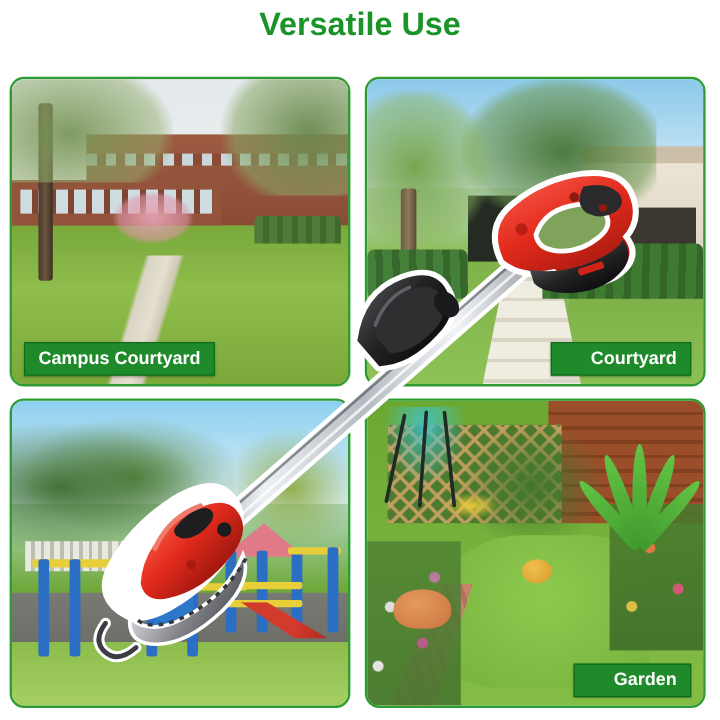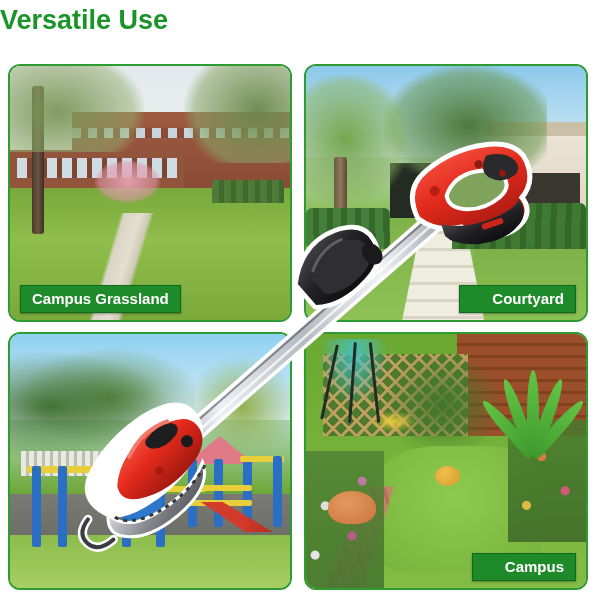--- a/index.html
+++ b/index.html
@@ -5,21 +5,21 @@
   html,body{margin:0;padding:0;}
   body{
     width:600px;height:600px;
     background:#ffffff;
     font-family:"Liberation Sans",sans-serif;
     overflow:hidden;
   }
   .page{position:relative;width:600px;height:600px;}
 
   
-  .header{text-align:left;padding-top:4px;}
+  .header{text-align:center;padding-top:4px;}
   .title{
     font-size:27px;font-weight:bold;color:#1a9428;
     letter-spacing:0px;line-height:32px;margin:0;
   }
   .subtitle{
     font-size:14.5px;color:#2a2a2a;line-height:18px;margin:4px 0 0 0;
     font-weight:normal;
   }
 
   
@@ -200,21 +200,21 @@
         <div class="bldg"></div>
         <div class="bldg2"></div>
         <div class="lawn"></div>
         <div class="path"></div>
         <div class="shrub"></div>
         <div class="blossom"></div>
         <div class="trunk"></div>
         <div class="canopy"></div>
         <div class="canopy2"></div>
       </div>
-      <div class="badge left">Campus Grassland</div>
+      <div class="badge left">Campus Courtyard</div>
     </div>
 
     <div class="panel">
       <div class="scene s2">
         <div class="sky"></div>
         <div class="house"></div>
         <div class="houseDark"></div>
         <div class="lawnL"></div>
         <div class="lawnR"></div>
         <div class="walk"></div>
@@ -275,21 +275,21 @@
         <div class="archBar" style="left:16%;top:3%;height:32%;transform:rotate(4deg);"></div>
         <div class="archBar" style="left:24%;top:3%;height:32%;transform:rotate(-6deg);"></div>
         <div class="agave">
           <div class="leaf" style="transform:rotate(-42deg) scaleY(.86);"></div>
           <div class="leaf" style="transform:rotate(-20deg) scaleY(.95);"></div>
           <div class="leaf" style="transform:rotate(0deg);"></div>
           <div class="leaf" style="transform:rotate(20deg) scaleY(.95);"></div>
           <div class="leaf" style="transform:rotate(42deg) scaleY(.86);"></div>
         </div>
       </div>
-      <div class="badge right">Campus</div>
+      <div class="badge right">Garden</div>
     </div>
 
   </div>
 
   <svg class="tool" viewBox="0 0 600 600">
     <defs>
       <linearGradient id="shaftG" x1="0" y1="0" x2="1" y2="0">
         <stop offset="0%" stop-color="#8b9097"></stop>
         <stop offset="22%" stop-color="#eef1f4"></stop>
         <stop offset="48%" stop-color="#b5bac1"></stop>

